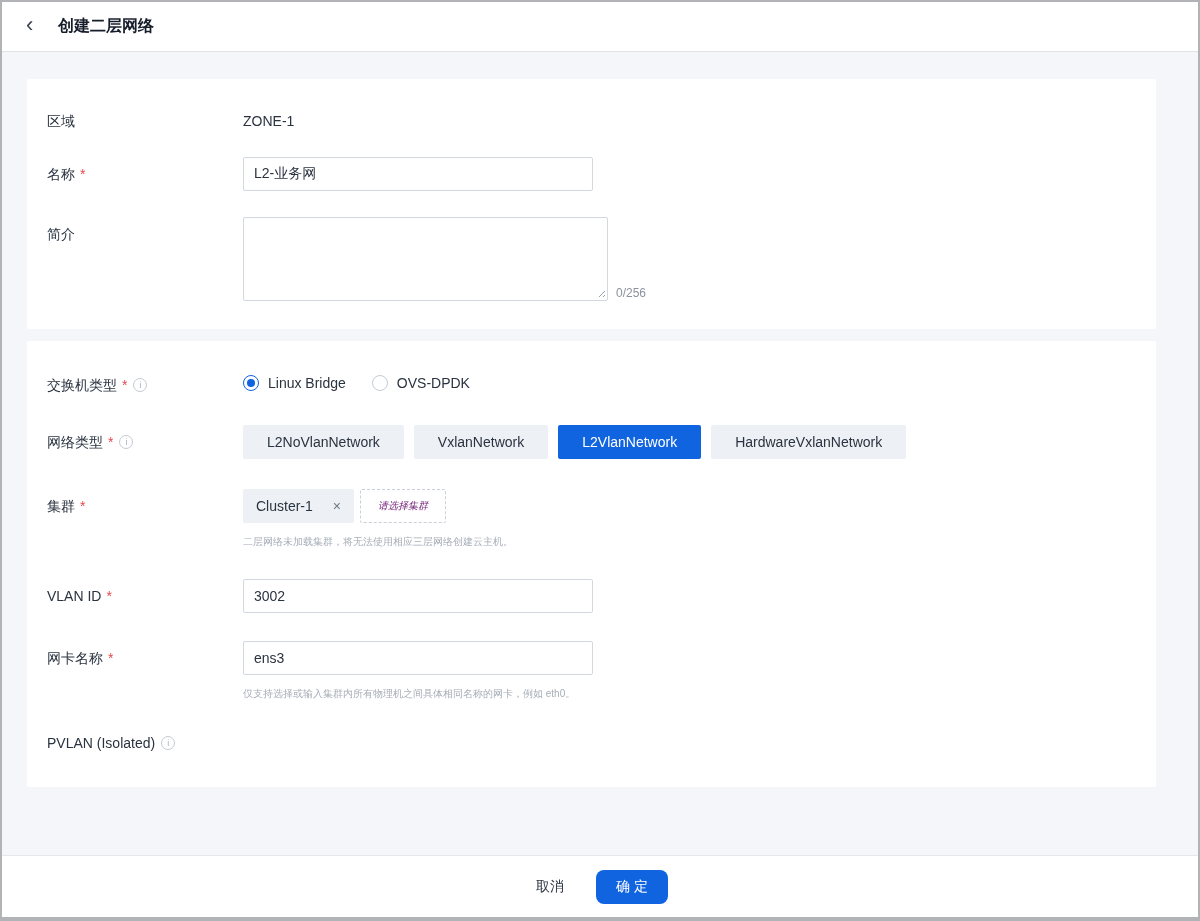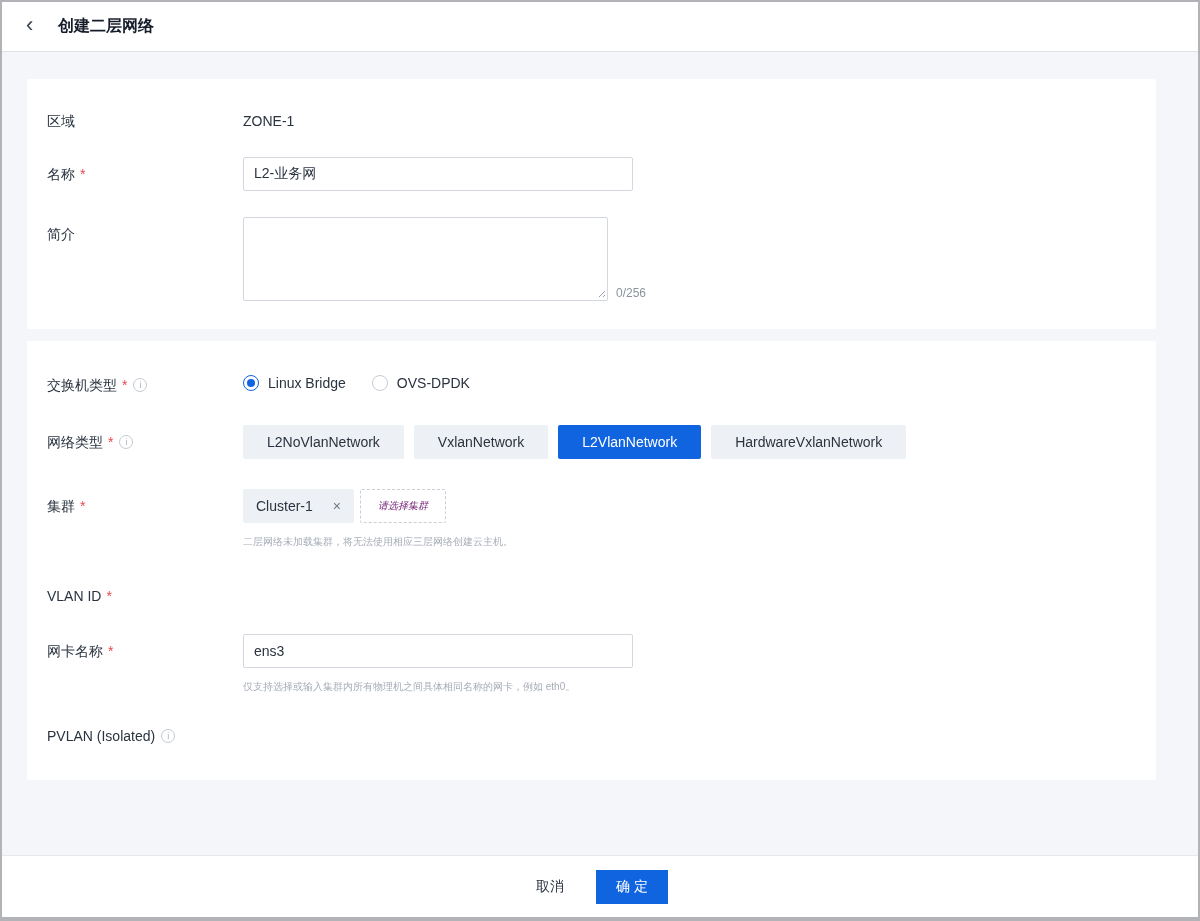--- a/index.html
+++ b/index.html
@@ -46,21 +46,21 @@
     width: 14px; height: 14px; border: 1px solid #c4cad3; border-radius: 50%;
     display: inline-flex; align-items: center; justify-content: center;
     font-size: 9px; color: #aab1bc; margin-left: 6px; font-style: normal;
     cursor: pointer; flex: 0 0 14px;
   }
 
   .row-field { flex: 1 1 auto; min-width: 0; }
   .plain-value { font-size: 14px; color: #2a3340; line-height: 20px; }
 
   .text-input {
-    width: 390px; height: 34px; border: 1px solid #d3d8df; border-radius: 2px;
+    width: 350px; height: 34px; border: 1px solid #d3d8df; border-radius: 2px;
     padding: 0 10px; font-size: 14px; color: #2a3340; background: #fff;
     font-family: inherit; outline: none;
   }
 
   
   .textarea-wrap { display: flex; align-items: flex-end; }
   .textarea-box { position: relative; }
   .desc-textarea {
     width: 365px; height: 84px; border: 1px solid #d3d8df; border-radius: 2px;
     padding: 6px 10px; font-size: 14px; color: #2a3340; resize: none;
@@ -130,21 +130,21 @@
   .page-footer {
     flex: 0 0 62px; background: #ffffff; border-top: 1px solid #e4e7ec;
     display: flex; align-items: center; justify-content: center;
     padding: 0 28px; gap: 28px;
   }
   .btn-text {
     background: none; border: none; font-size: 14px; color: #2a3340;
     cursor: pointer; font-family: inherit; padding: 8px 4px;
   }
   .btn-primary {
-    background: #1164e0; border: none; border-radius: 0; color: #ffffff;
+    background: #1164e0; border: none; border-radius: 8px; color: #ffffff;
     font-size: 14px; padding: 4px 20px; height: 34px; cursor: pointer;
     font-family: inherit;
   }
 </style>
 </head>
 <body>
 
 <div class="frame">
 
   <div class="page-header">
@@ -247,20 +247,23 @@
           </div>
           <div class="helper-text">二层网络未加载集群，将无法使用相应三层网络创建云主机。</div>
         </div>
       </div>
 
       <div class="form-row" style="margin-top:28px;">
         <div class="row-label">
           <span>VLAN ID</span>
           <span class="required">*</span>
         </div>
+        <div class="row-field">
+          <input type="text" class="text-input" value="3002" style="">
+        </div>
       </div>
 
       <div class="form-row" style="margin-top:28px;">
         <div class="row-label">
           <span>网卡名称</span>
           <span class="required">*</span>
         </div>
         <div class="row-field">
           <input type="text" class="text-input" value="ens3" style="">
           <div class="helper-text">仅支持选择或输入集群内所有物理机之间具体相同名称的网卡，例如 eth0。</div>

